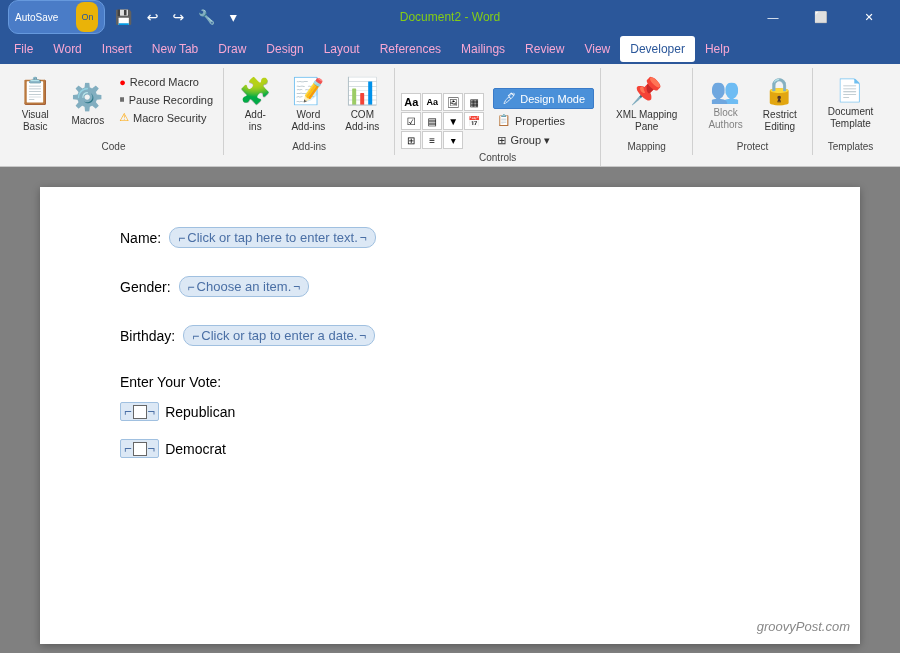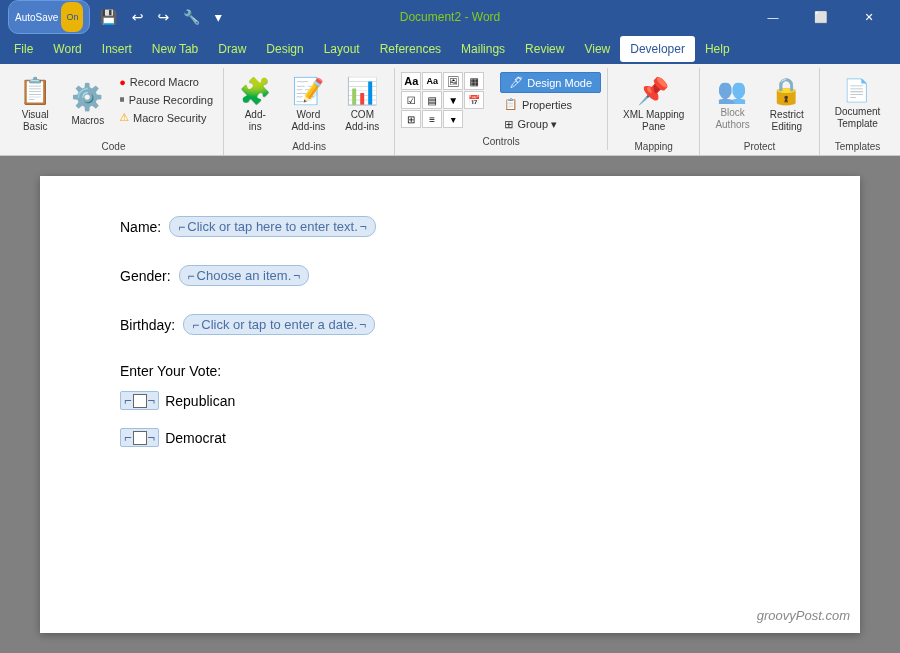--- a/index.html
+++ b/index.html
@@ -29,21 +29,21 @@
     }
     .autosave-toggle {
       background: #4a7cc7;
       border: 1px solid #6699dd;
       border-radius: 10px;
       padding: 1px 6px;
       font-size: 10px;
       color: white;
       display: flex;
       align-items: center;
-      gap: 3px;
+      gap: 18px;
     }
     .toggle-on {
       background: #eab308;
       border-radius: 8px;
       padding: 10px 5px;
       font-size: 9px;
       color: #2b579a;
       font-weight: normal;
     }
     .title-bar-actions {
@@ -55,21 +55,21 @@
 
     
     .menu-bar {
       background: #2b579a;
       height: 30px;
       display: flex;
       align-items: center;
       padding: 0 4px;
     }
     .menu-item {
-      color: #bef264;
+      color: #f9a8d4;
       padding: 4px 10px;
       font-size: 12px;
       cursor: pointer;
       border-radius: 3px;
       height: 26px;
       display: flex;
       align-items: center;
     }
     .menu-item.active {
       background: white;
@@ -369,21 +369,21 @@
         <div class="icon">📊</div>
         <div class="label">COM<br>Add-ins</div>
       </div>
     </div>
     <div class="ribbon-group-label">Add-ins</div>
   </div>
 
   <div class="ribbon-group" style="min-width:200px;">
     <div class="ribbon-group-content" style="flex-direction:column; gap:2px;">
 
-      <div style="display:flex; align-items:flex-start; gap:16px; padding-top:2px;">
+      <div style="display:flex; align-items:flex-end; gap:9px; padding-top:2px;margin-top:16px;">
 
         <div style="display:flex; flex-direction:column; gap:1px;">
           <div style="display:flex; gap:1px;">
             <div class="ctrl-btn" style="font-size:11px; font-weight:bold;">Aa</div>
             <div class="ctrl-btn" style="font-size:9px; font-weight:bold;">Aa</div>
             <div class="ctrl-btn">🖼</div>
             <div class="ctrl-btn">▦</div>
           </div>
           <div style="display:flex; gap:1px;">
             <div class="ctrl-btn">☑</div>

